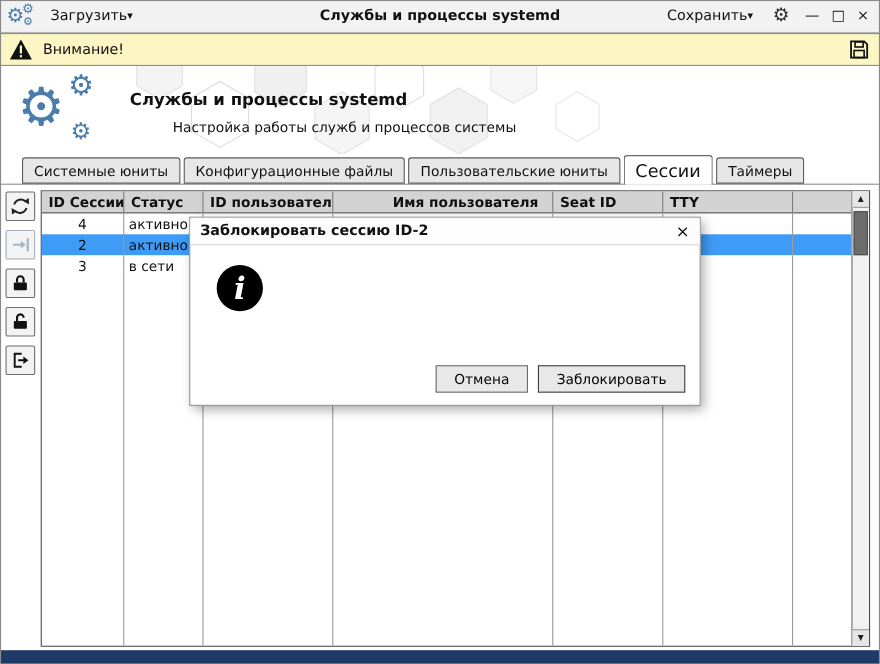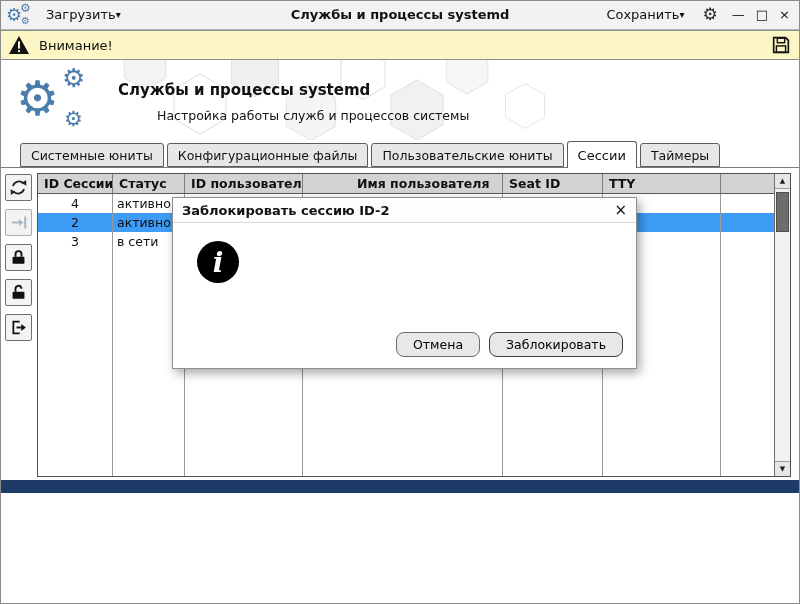--- a/index.html
+++ b/index.html
@@ -42,24 +42,24 @@
   .logo-gears .g3 { font-size:21px; left:48px; top:47px; }
   .apph-title { position:absolute; left:118px; top:21px; font-weight:bold; font-size:15px; }
   .apph-sub { position:absolute; left:118px; top:48px; font-weight:normal; font-size:12.5px;margin-left:39px; }
 
   
   .tabs { height:28px; display:flex; gap:3px; padding-left:20px; align-items:flex-end; position:relative; background:#fff; }
   .tabs::after { content:""; position:absolute; left:0; right:0; bottom:0; height:1px; background:#7b7b7b; }
   .tab { position:relative; z-index:1; background:#e7e7e7; border:1px solid #5c5c5c;
     padding:0 10px; font-size:12.5px; height:24px; margin-bottom:1px;
     display:flex; align-items:center; border-radius:3px 3px 0 0; cursor:default; white-space:nowrap; }
-  .tab.active { z-index:2; background:#fff; height:27px; margin-bottom:0; font-size:13px; border-bottom:none; }
-
-  
-  .main { position:relative; height:312px; background:#fff; }
+  .tab.active { z-index:2; background:#fff; height:27px; margin-bottom:0; font-size:16px; border-bottom:none; }
+
+  
+  .main { position:relative; height:423px; background:#fff; }
   .side-toolbar { position:absolute; left:5px; top:6px; display:flex; flex-direction:column; gap:8px; }
   .tool-btn { width:27px; height:27px; background:#f3f3f3; border:1px solid #6f6f6f; border-radius:2px;
     display:flex; align-items:center; justify-content:center; cursor:default; }
   .tool-btn svg { width:19px; height:19px; }
   .tool-btn.disabled { border-color:#a3aeb8; }
 
   .table-wrap { position:absolute; left:37px; top:5px; right:9px; bottom:3px;
     border:1px solid #4e4e4e; background:#fff; }
   .table-inner { position:absolute; top:0; left:0; right:16px; bottom:0; display:flex; flex-direction:column; overflow:hidden; }
   .thead { display:flex; height:20px; background:#d3d3d3; border-bottom:1px solid #5a5a5a;
@@ -90,21 +90,21 @@
     border:1px solid #8f8f8f; box-shadow:3px 4px 10px rgba(0,0,0,0.35); z-index:10; }
   .dlg-titlebar { height:25px; display:flex; align-items:center; padding:0 9px;
     font-weight:bold; font-size:13px; border-bottom:1px solid #d8d8d8; background:#fdfdfd; }
   .dlg-close { margin-left:auto; font-size:15px; font-weight:normal; cursor:default; line-height:1; }
   .dlg-body { display:flex; align-items:center; gap:20px; padding:18px 16px 0 24px; }
   .info-badge { width:42px; height:42px; border-radius:50%; background:#000; color:#fff; flex:none;
     display:flex; align-items:center; justify-content:center;
     font-family:"DejaVu Serif","Liberation Serif",serif; font-style:italic; font-weight:bold; font-size:28px; }
   .dlg-msg { font-size:13px; }
   .dlg-buttons { position:absolute; right:13px; bottom:11px; display:flex; gap:9px; }
-  .dlg-btn { background:#e8e8e8; border:1px solid #6b6b6b; border-radius:8px;
+  .dlg-btn { background:#e8e8e8; border:1px solid #6b6b6b; border-radius:0;
     padding:4px 16px; font-size:12.5px; font-family:inherit; cursor:default; }
   .dlg-btn.primary { border-color:#3f3f3f; }
 </style>
 </head>
 <body>
 
 <div class="titlebar">
   <div class="app-logo">
     <span class="gear g1">⚙</span>
     <span class="gear g2">⚙</span>

